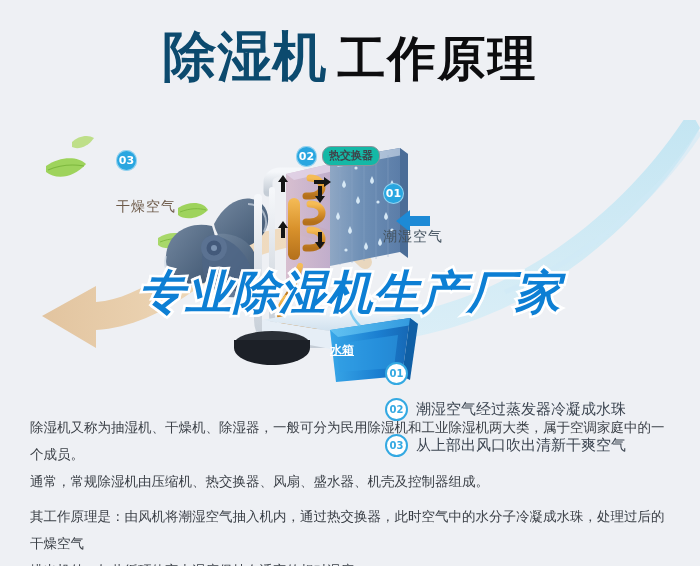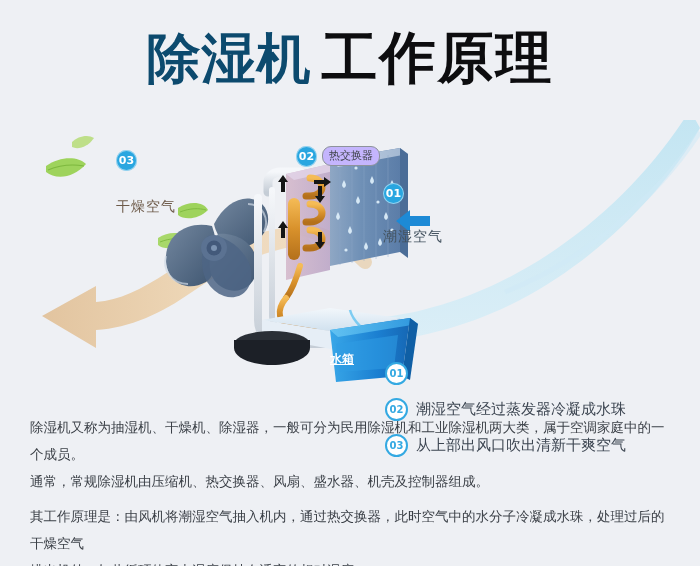--- a/index.html
+++ b/index.html
@@ -16,21 +16,21 @@
   .title-wrap{
     position:absolute;left:0;top:30px;width:700px;
     text-align:center;white-space:nowrap;
     line-height:1;
   }
   .title-a{
     font-size:54px;font-weight:bold;color:#0c4a6e;
     letter-spacing:1px;vertical-align:baseline;
   }
   .title-b{
-    font-size:56px;font-weight:bold;color:#0d0d0f;
+    font-size:48px;font-weight:bold;color:#0d0d0f;
     letter-spacing:2px;margin-left:10px;vertical-align:baseline;
   }
 
   
   .stage{position:absolute;left:0;top:120px;width:700px;height:280px;text-align:center;}
 
   .svgfull{position:absolute;left:0;top:0;width:700px;height:280px;}
 
   
   .badge{
@@ -45,23 +45,24 @@
     position:absolute;font-size:14px;color:#4a4f58;
     font-family:"DejaVu Sans","Liberation Sans",sans-serif;
     white-space:nowrap;letter-spacing:1px;
   }
   .dlabel.dry{color:#6d5a49;}
   .dlabel.wet{color:#43525f;}
   .dlabel.tank{color:#ffffff;font-size:12px;font-weight:bold;letter-spacing:0;}
 
   .callout{
     position:absolute;
-    border:1.4px solid #8d939b;border-radius:9px;background:#c4b5fd;
+    border:1.4px solid #8d939b;border-radius:9px;background:#14b8a6;
     padding:1px 6px 2px 6px;font-size:11px;color:#3f444b;white-space:nowrap;
     font-family:"DejaVu Sans","Liberation Sans",sans-serif;
+    font-weight:bold;
   }
 
   
   .legend{position:absolute;left:385px;top:243px;width:300px;}
   .legend-row{
     display:flex;align-items:center;margin-bottom:15px;height:21px;
   }
   .legend-badge{
     width:19px;height:19px;border-radius:50%;
     border:2px solid #34a9e2;color:#34a9e2;background:#fff;
@@ -284,38 +285,41 @@
 
     <div class="badge" style="left:116px;top:30px;">03</div>
     <div class="dlabel dry" style="left:116px;top:78px;">干燥空气</div>
 
     <div class="badge" style="left:296px;top:26px;">02</div>
     <div class="callout" style="left:322px;top:26px;">热交换器</div>
 
     <div class="badge" style="left:383px;top:63px;">01</div>
     <div class="dlabel wet" style="left:383px;top:108px;">潮湿空气</div>
 
-    <div class="dlabel tank" style="left:330px;top:231px;text-decoration:underline;">水箱</div>
+    <div class="dlabel tank" style="left:330px;top:222px;text-decoration:underline;">水箱</div>
 
     <div class="legend">
       <div class="legend-row">
         <span class="legend-badge">01</span>
       </div>
       <div class="legend-row">
         <span class="legend-badge">02</span>
         <span class="legend-text">潮湿空气经过蒸发器冷凝成水珠</span>
       </div>
       <div class="legend-row">
         <span class="legend-badge">03</span>
         <span class="legend-text">从上部出风口吹出清新干爽空气</span>
       </div>
     </div>
 
   </div>
 
+  <div class="watermark">
+    <span class="inner">专业除湿机生产厂家</span>
+  </div>
 
   <div class="copy">
     <p>除湿机又称为抽湿机、干燥机、除湿器，一般可分为民用除湿机和工业除湿机两大类，属于空调家庭中的一个成员。</p>
     <p>通常，常规除湿机由压缩机、热交换器、风扇、盛水器、机壳及控制器组成。</p>
     <div class="gap"></div>
     <p>其工作原理是：由风机将潮湿空气抽入机内，通过热交换器，此时空气中的水分子冷凝成水珠，处理过后的干燥空气</p>
     <p>排出机外，如此循环使室内湿度保持在适宜的相对湿度。</p>
   </div>
 
 </div>

